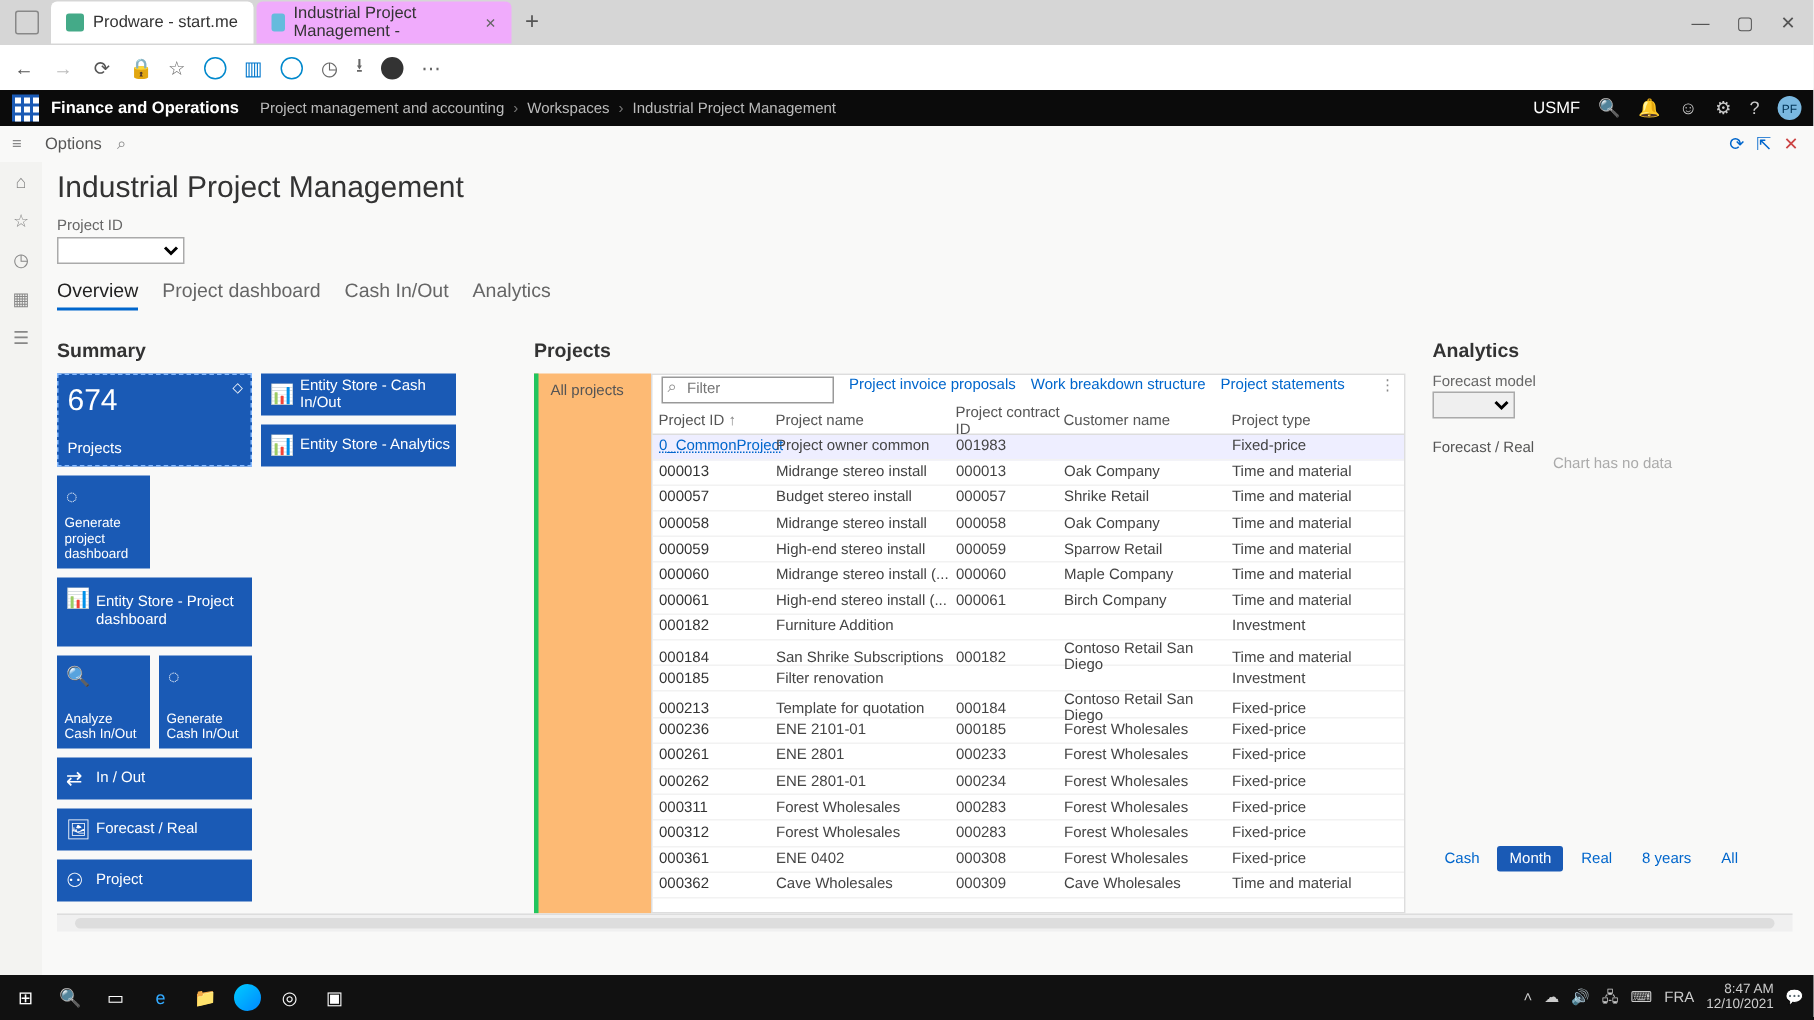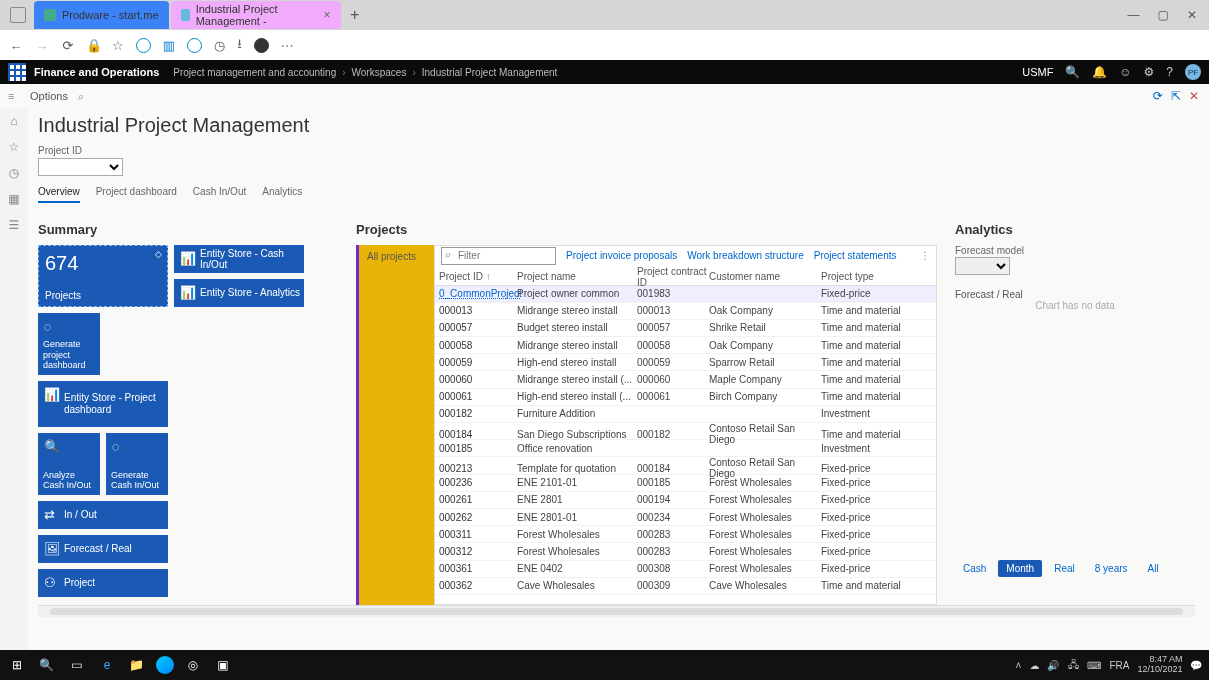--- a/index.html
+++ b/index.html
@@ -1,21 +1,21 @@
 <!DOCTYPE html>
 <html><head>
 <meta charset="utf-8">
 <style>
 *{box-sizing:border-box;margin:0;padding:0;font-family:"Segoe UI",Arial,sans-serif}
 body{background:#f9f9f8;overflow:hidden;width:1209px;height:680px}
 
 .browser-chrome{background:#e8e8e8;height:60px;border-bottom:1px solid #ccc}
 .tab-strip{display:flex;align-items:center;height:30px;padding-left:4px;gap:2px;background:#d6d6d6}
 .tb-square{width:16px;height:16px;border:1px solid #888;margin:0 6px;border-radius:2px}
-.tab{display:flex;align-items:center;gap:6px;height:28px;padding:0 10px;font-size:11px;color:#333;background:#3b82f6;border-radius:4px 4px 0 0;max-width:170px}
+.tab{display:flex;align-items:center;gap:6px;height:28px;padding:0 10px;font-size:11px;color:#333;background:#ffffff;border-radius:4px 4px 0 0;max-width:170px}
 .tab.active{background:#f0abfc}
 .tab .fav{width:12px;height:12px;background:#4a8;border-radius:2px}
 .tab.active .fav{background:#6bd}
 .tab .x{color:#666;font-size:12px;margin-left:4px}
 .newtab{width:24px;text-align:center;color:#555;font-size:16px}
 .win-ctrl{margin-left:auto;display:flex;gap:18px;padding-right:12px;color:#555;font-size:12px}
 .addr-bar{display:flex;align-items:center;height:30px;padding:0 8px;gap:10px;background:#fff}
 .addr-bar .nav-ico{color:#555;font-size:13px;width:16px;text-align:center}
 .addr-url{flex:1;font-size:11px;color:#666}
 .addr-url .host{color:#222}
@@ -37,21 +37,21 @@
 .opt-row{display:flex;align-items:center;height:24px;font-size:11px;color:#555;padding-left:30px;gap:10px}
 .opt-row .right{margin-left:auto;display:flex;gap:8px;padding-right:10px;color:#06c;font-size:12px}
 
 .app-body{display:flex;height:calc(100% - 60px - 24px - 24px - 30px)}
 .left-rail{width:28px;background:#f3f3f1;display:flex;flex-direction:column;align-items:center;gap:12px;padding-top:6px;color:#888;font-size:12px}
 .left-rail div{cursor:pointer}
 .content{flex:1;padding:6px 14px 0 10px;overflow:hidden}
 h1{font-size:20px;font-weight:400;color:#333;margin-bottom:8px}
 .field-label{font-size:10px;color:#666}
 select.projid{width:85px;height:18px;font-size:10px;border:1px solid #aaa;background:#fff}
-.tabs{display:flex;gap:16px;margin-top:10px;font-size:10px;color:#666;border-bottom:1px solid transparent}
+.tabs{display:flex;gap:16px;margin-top:10px;font-size:13px;color:#666;border-bottom:1px solid transparent}
 .tabs .t{padding-bottom:4px;cursor:pointer}
 .tabs .t.active{color:#222;border-bottom:2px solid #06c}
 
 .cols{display:flex;gap:18px;margin-top:18px}
 .col-h{font-size:13px;font-weight:600;color:#333;margin-bottom:8px}
 
 .summary{width:300px}
 .tiles{display:flex;flex-wrap:wrap;gap:6px}
 .tile{background:#1a5ab5;color:#fff;font-size:10px;position:relative;cursor:pointer}
 .tile .ico{position:absolute;left:6px;top:6px;font-size:13px}
@@ -59,24 +59,24 @@
 .tile.big .num{font-size:20px;font-weight:300}
 .tile.big .lbl{position:absolute;bottom:5px;left:6px;font-size:10px}
 .tile.big .pin{position:absolute;top:3px;right:5px;font-size:9px}
 .tile.wide{width:130px;height:28px;display:flex;align-items:center;padding-left:26px;position:relative}
 .tile.sq{width:62px;height:62px;padding:4px}
 .tile.sq .lbl{position:absolute;bottom:4px;left:5px;right:4px;font-size:9px;line-height:1.15}
 .tile.dash{width:130px;height:46px;display:flex;align-items:center;padding-left:26px;font-size:10px;line-height:1.2}
 
 .projects{flex:1;min-width:0}
 .proj-wrap{display:flex;border:0}
-.proj-side{width:78px;border-left:3px solid #6d28d9;background:#eab308}
+.proj-side{width:78px;border-left:3px solid #22c55e;background:#fdba74}
 .proj-side .item{font-size:10px;color:#555;padding:6px 8px}
 .proj-main{flex:1;background:#fff;border:1px solid #ddd;display:flex;flex-direction:column;height:360px}
-.proj-tools{display:flex;align-items:center;gap:10px;padding:1px 6px;font-size:10px}
+.proj-tools{display:flex;align-items:flex-start;gap:10px;padding:1px 6px;font-size:10px}
 .proj-tools input{width:115px;height:18px;font-size:10px;border:1px solid #999;padding-left:16px;background:#fff}
 .proj-tools .srch{position:relative}
 .proj-tools .srch::before{content:"⌕";position:absolute;left:4px;top:1px;color:#888;font-size:11px}
 .proj-tools a{color:#06c;text-decoration:none}
 .thead,.trow{display:grid;grid-template-columns:78px 120px 72px 112px 88px;font-size:10px;align-items:center;height:17.2px;padding-left:4px}
 .thead{color:#555;border-bottom:1px solid #ddd;height:20px}
 .thead .sort::after{content:" ↑";color:#888}
 .tbody{overflow-y:auto;flex:1;position:relative}
 .trow{color:#444;border-bottom:1px solid #f2f2f2}
 .trow.sel{background:#eef}
@@ -342,28 +342,28 @@
                 </div>
                 <div class="trow">
                   <div class="c0">000182</div>
                   <div class="c1">Furniture Addition</div>
                   <div class="c2"></div>
                   <div class="c3"></div>
                   <div class="c4">Investment</div>
                 </div>
                 <div class="trow">
                   <div class="c0">000184</div>
-                  <div class="c1">San Diego Subscriptions</div>
+                  <div class="c1">San Shrike Subscriptions</div>
                   <div class="c2">000182</div>
                   <div class="c3">Contoso Retail San Diego</div>
                   <div class="c4">Time and material</div>
                 </div>
                 <div class="trow">
                   <div class="c0">000185</div>
-                  <div class="c1">Office renovation</div>
+                  <div class="c1">Filter renovation</div>
                   <div class="c2"></div>
                   <div class="c3"></div>
                   <div class="c4">Investment</div>
                 </div>
                 <div class="trow">
                   <div class="c0">000213</div>
                   <div class="c1">Template for quotation</div>
                   <div class="c2">000184</div>
                   <div class="c3">Contoso Retail San Diego</div>
                   <div class="c4">Fixed-price</div>
@@ -371,21 +371,21 @@
                 <div class="trow">
                   <div class="c0">000236</div>
                   <div class="c1">ENE 2101-01</div>
                   <div class="c2">000185</div>
                   <div class="c3">Forest Wholesales</div>
                   <div class="c4">Fixed-price</div>
                 </div>
                 <div class="trow">
                   <div class="c0">000261</div>
                   <div class="c1">ENE 2801</div>
-                  <div class="c2">000194</div>
+                  <div class="c2">000233</div>
                   <div class="c3">Forest Wholesales</div>
                   <div class="c4">Fixed-price</div>
                 </div>
                 <div class="trow">
                   <div class="c0">000262</div>
                   <div class="c1">ENE 2801-01</div>
                   <div class="c2">000234</div>
                   <div class="c3">Forest Wholesales</div>
                   <div class="c4">Fixed-price</div>
                 </div>

